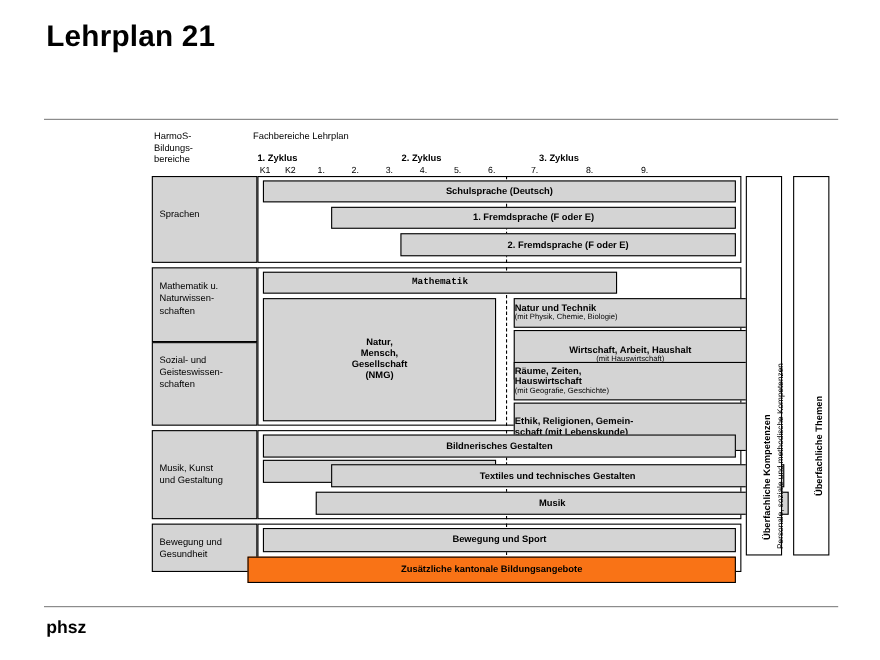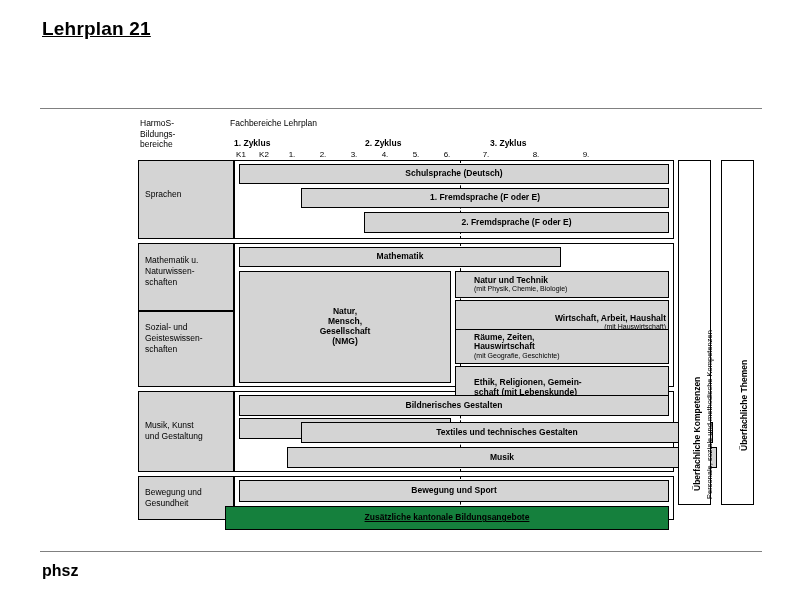--- a/index.html
+++ b/index.html
@@ -14,24 +14,23 @@
     color: #000000;
     overflow: hidden;
     position: relative;
   }
 
   
   .slide-title {
     position: absolute;
     left: 42px;
     top: 18px;
-    font-size: 19px;
+    font-size: 27px;
     font-weight: bold;
     letter-spacing: 0.2px;
-    text-decoration: underline;
   }
   .rule-top {
     position: absolute;
     left: 40px;
     top: 108px;
     width: 722px;
     height: 1px;
     background: #808080;
   }
   .rule-bottom {
@@ -113,21 +112,22 @@
     text-align: center;
     line-height: 1.15;
     display: flex;
     align-items: center;
     justify-content: center;
     padding: 0 2px;
   }
   .bar.left-align {
     justify-content: flex-start;
     text-align: left;
-    padding-left: 18px;
+    padding-left: 0;
+    margin-left: 12px;
   }
   .bar .sub {
     font-weight: normal;
     font-size: 7px;
     display: block;
   }
 
   
   .sidecol {
     border: 1px solid #000;
@@ -223,36 +223,36 @@
   <div class="bar" style="left:109px;top:52px;width:430px;height:20px;text-align:center;">
     <span>Schulsprache (Deutsch)</span>
   </div>
   <div class="bar" style="left:171px;top:76px;width:368px;height:20px;">
     <span>1. Fremdsprache (F oder E)</span>
   </div>
   <div class="bar" style="left:234px;top:100px;width:305px;height:21px;">
     <span>2. Fremdsprache (F oder E)</span>
   </div>
 
-  <div class="bar" style="left:109px;top:135px;width:322px;height:20px;">
+  <div class="bar" style="left:109px;top:135px;width:322px;height:20px;font-family:Liberation Mono, monospace;">
     <span>Mathematik</span>
   </div>
 
   <div class="bar" style="left:109px;top:159px;width:212px;height:112px;flex-direction:column;justify-content:center;">
     <span>Natur,</span>
     <span>Mensch,</span>
     <span>Gesellschaft</span>
     <span>(NMG)</span>
   </div>
 
   <div class="bar left-align" style="left:325px;top:159px;width:214px;height:27px;flex-direction:column;align-items:flex-start;justify-content:center;">
     <span>Natur und Technik</span>
     <span class="sub">(mit Physik, Chemie, Biologie)</span>
   </div>
-  <div class="bar left-align" style="left:325px;top:188px;width:214px;height:45px;flex-direction:column;align-items:flex-end;justify-content:center;">
+  <div class="bar left-align" style="left:325px;top:188px;width:214px;height:45px;flex-direction:column;align-items:center;justify-content:center;">
     <span>Wirtschaft, Arbeit, Haushalt</span>
     <span class="sub">(mit Hauswirtschaft)</span>
   </div>
   <div class="bar left-align" style="left:325px;top:217px;width:214px;height:35px;flex-direction:column;align-items:flex-start;justify-content:center;">
     <span>Räume, Zeiten,</span>
     <span>Hauswirtschaft</span>
     <span class="sub">(mit Geografie, Geschichte)</span>
   </div>
   <div class="bar left-align" style="left:325px;top:254px;width:214px;height:44px;flex-direction:column;align-items:flex-start;justify-content:center;">
     <span>Ethik, Religionen, Gemein-</span>
@@ -269,21 +269,21 @@
     <span>Textiles und technisches Gestalten</span>
   </div>
   <div class="bar" style="left:109px;top:335px;width:430px;height:21px;margin-left:48px;">
     <span>Musik</span>
   </div>
 
   <div class="bar" style="left:109px;top:368px;width:430px;height:22px;">
     <span>Bewegung und Sport</span>
   </div>
 
-  <div class="bar" style="left:95px;top:394px;width:444px;height:24px;background:#15803d;text-decoration:underline;">
+  <div class="bar" style="left:95px;top:394px;width:444px;height:24px;background:#f97316;">
     <span>Zusätzliche kantonale Bildungsangebote</span>
   </div>
 
   <div class="sidecol" style="left:548px;top:48px;width:33px;height:345px;">
     <div class="vtext" style="left:13px;top:330px;transform:rotate(-90deg);">Überfachliche Kompetenzen</div>
     <div class="vtext small" style="left:26px;top:338px;transform:rotate(-90deg);">Personale, soziale und methodische Kompetenzen</div>
   </div>
 
   <div class="sidecol" style="left:591px;top:48px;width:33px;height:345px;">
     <div class="vtext" style="left:17px;top:290px;transform:rotate(-90deg);">Überfachliche Themen</div>

